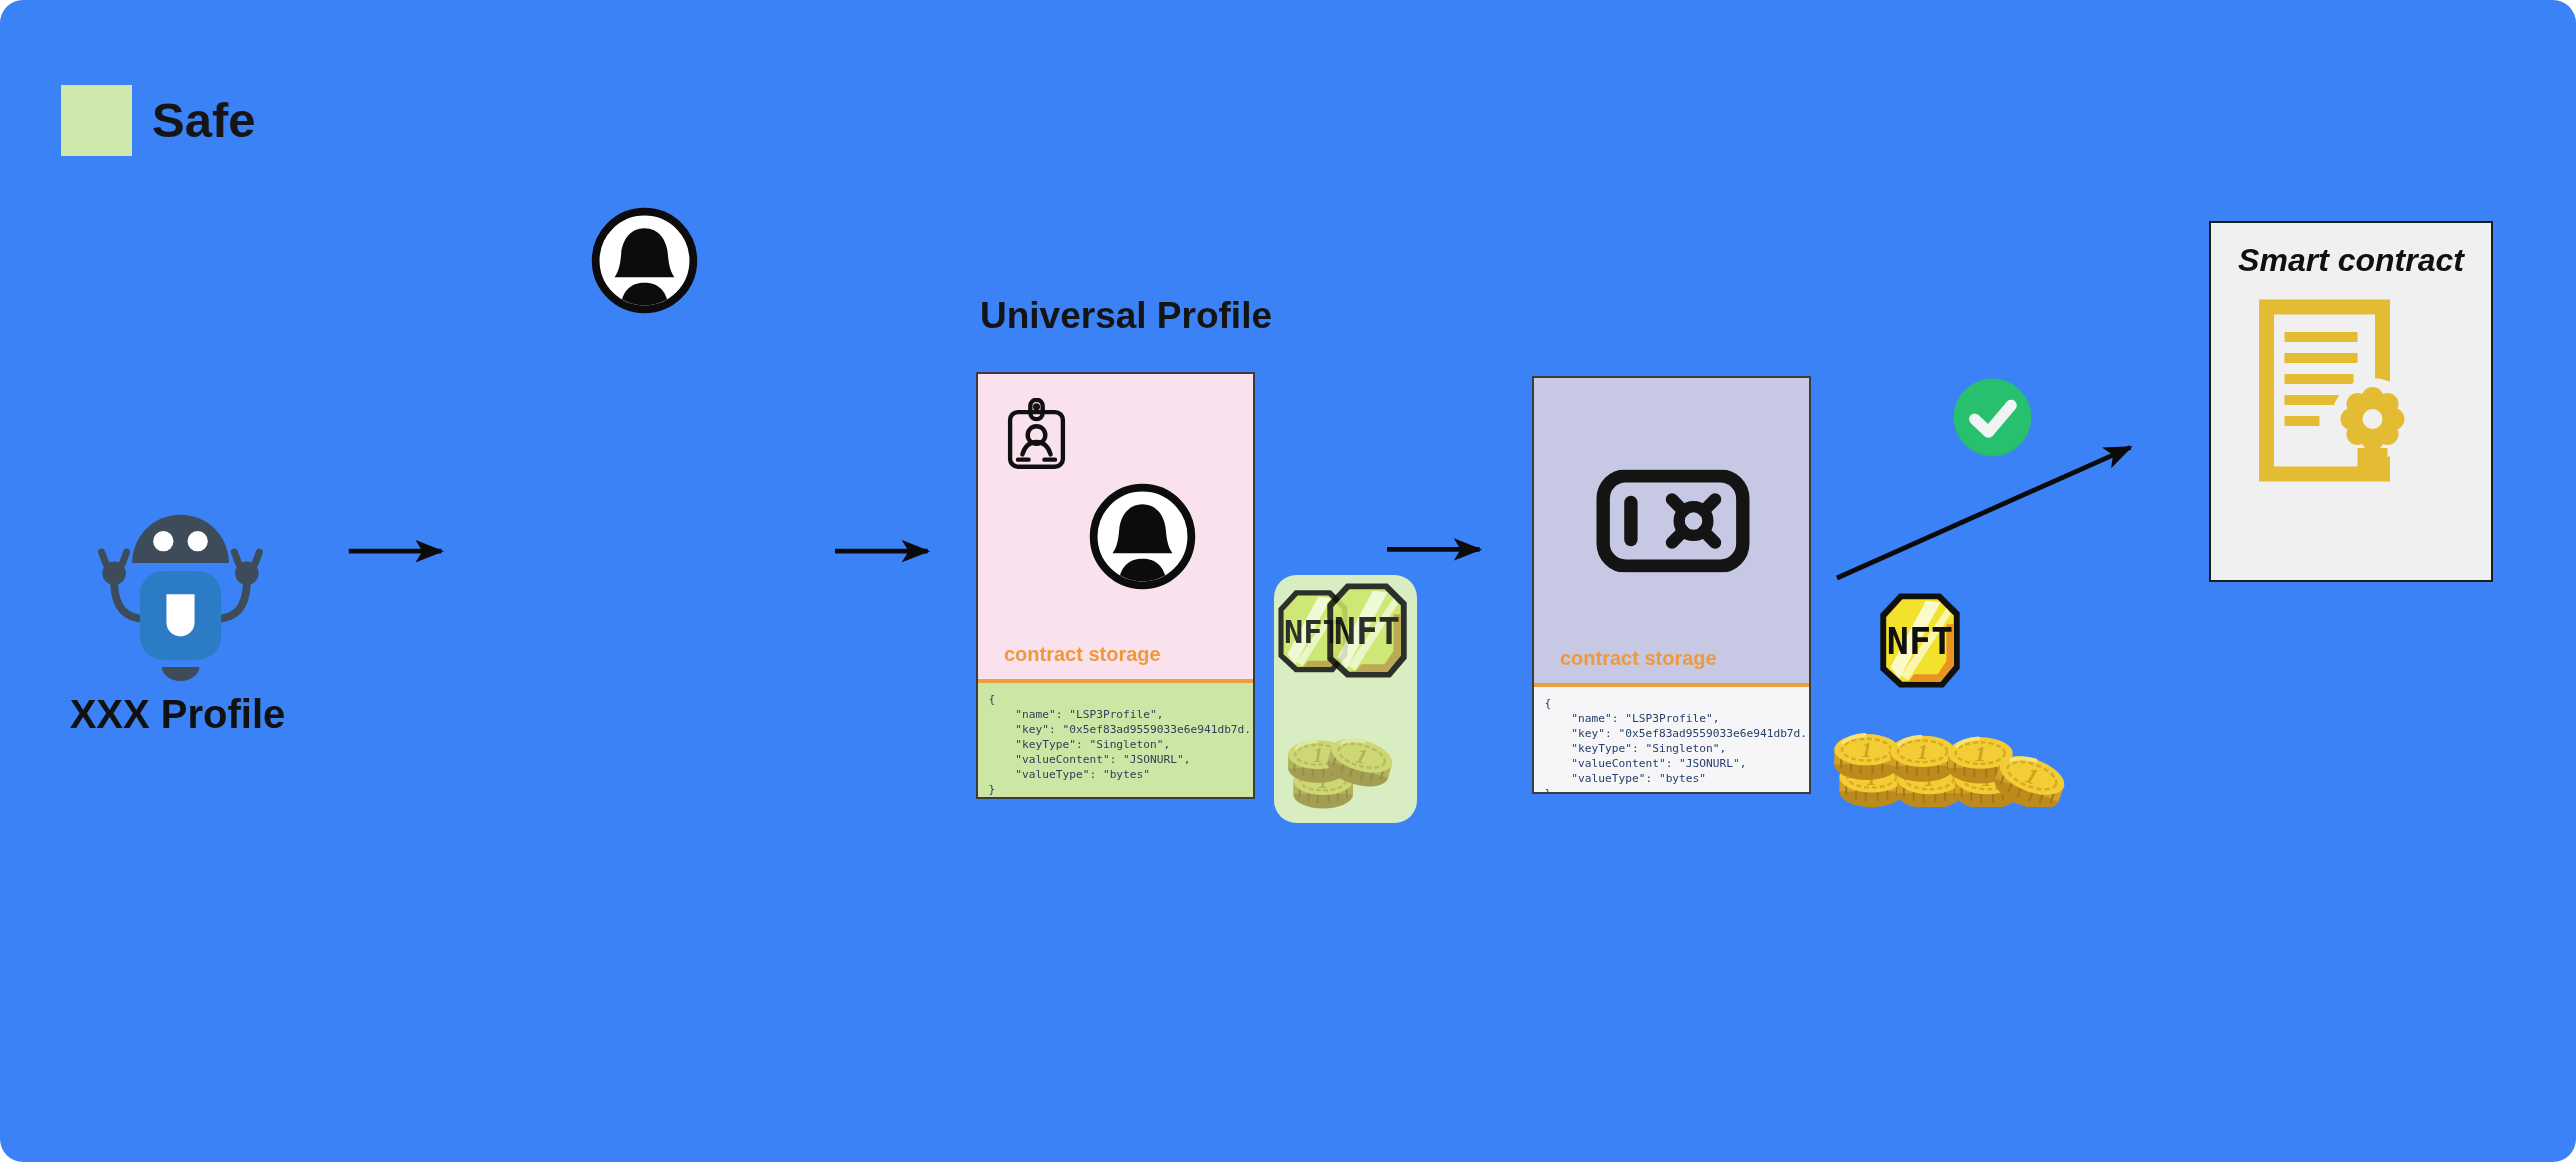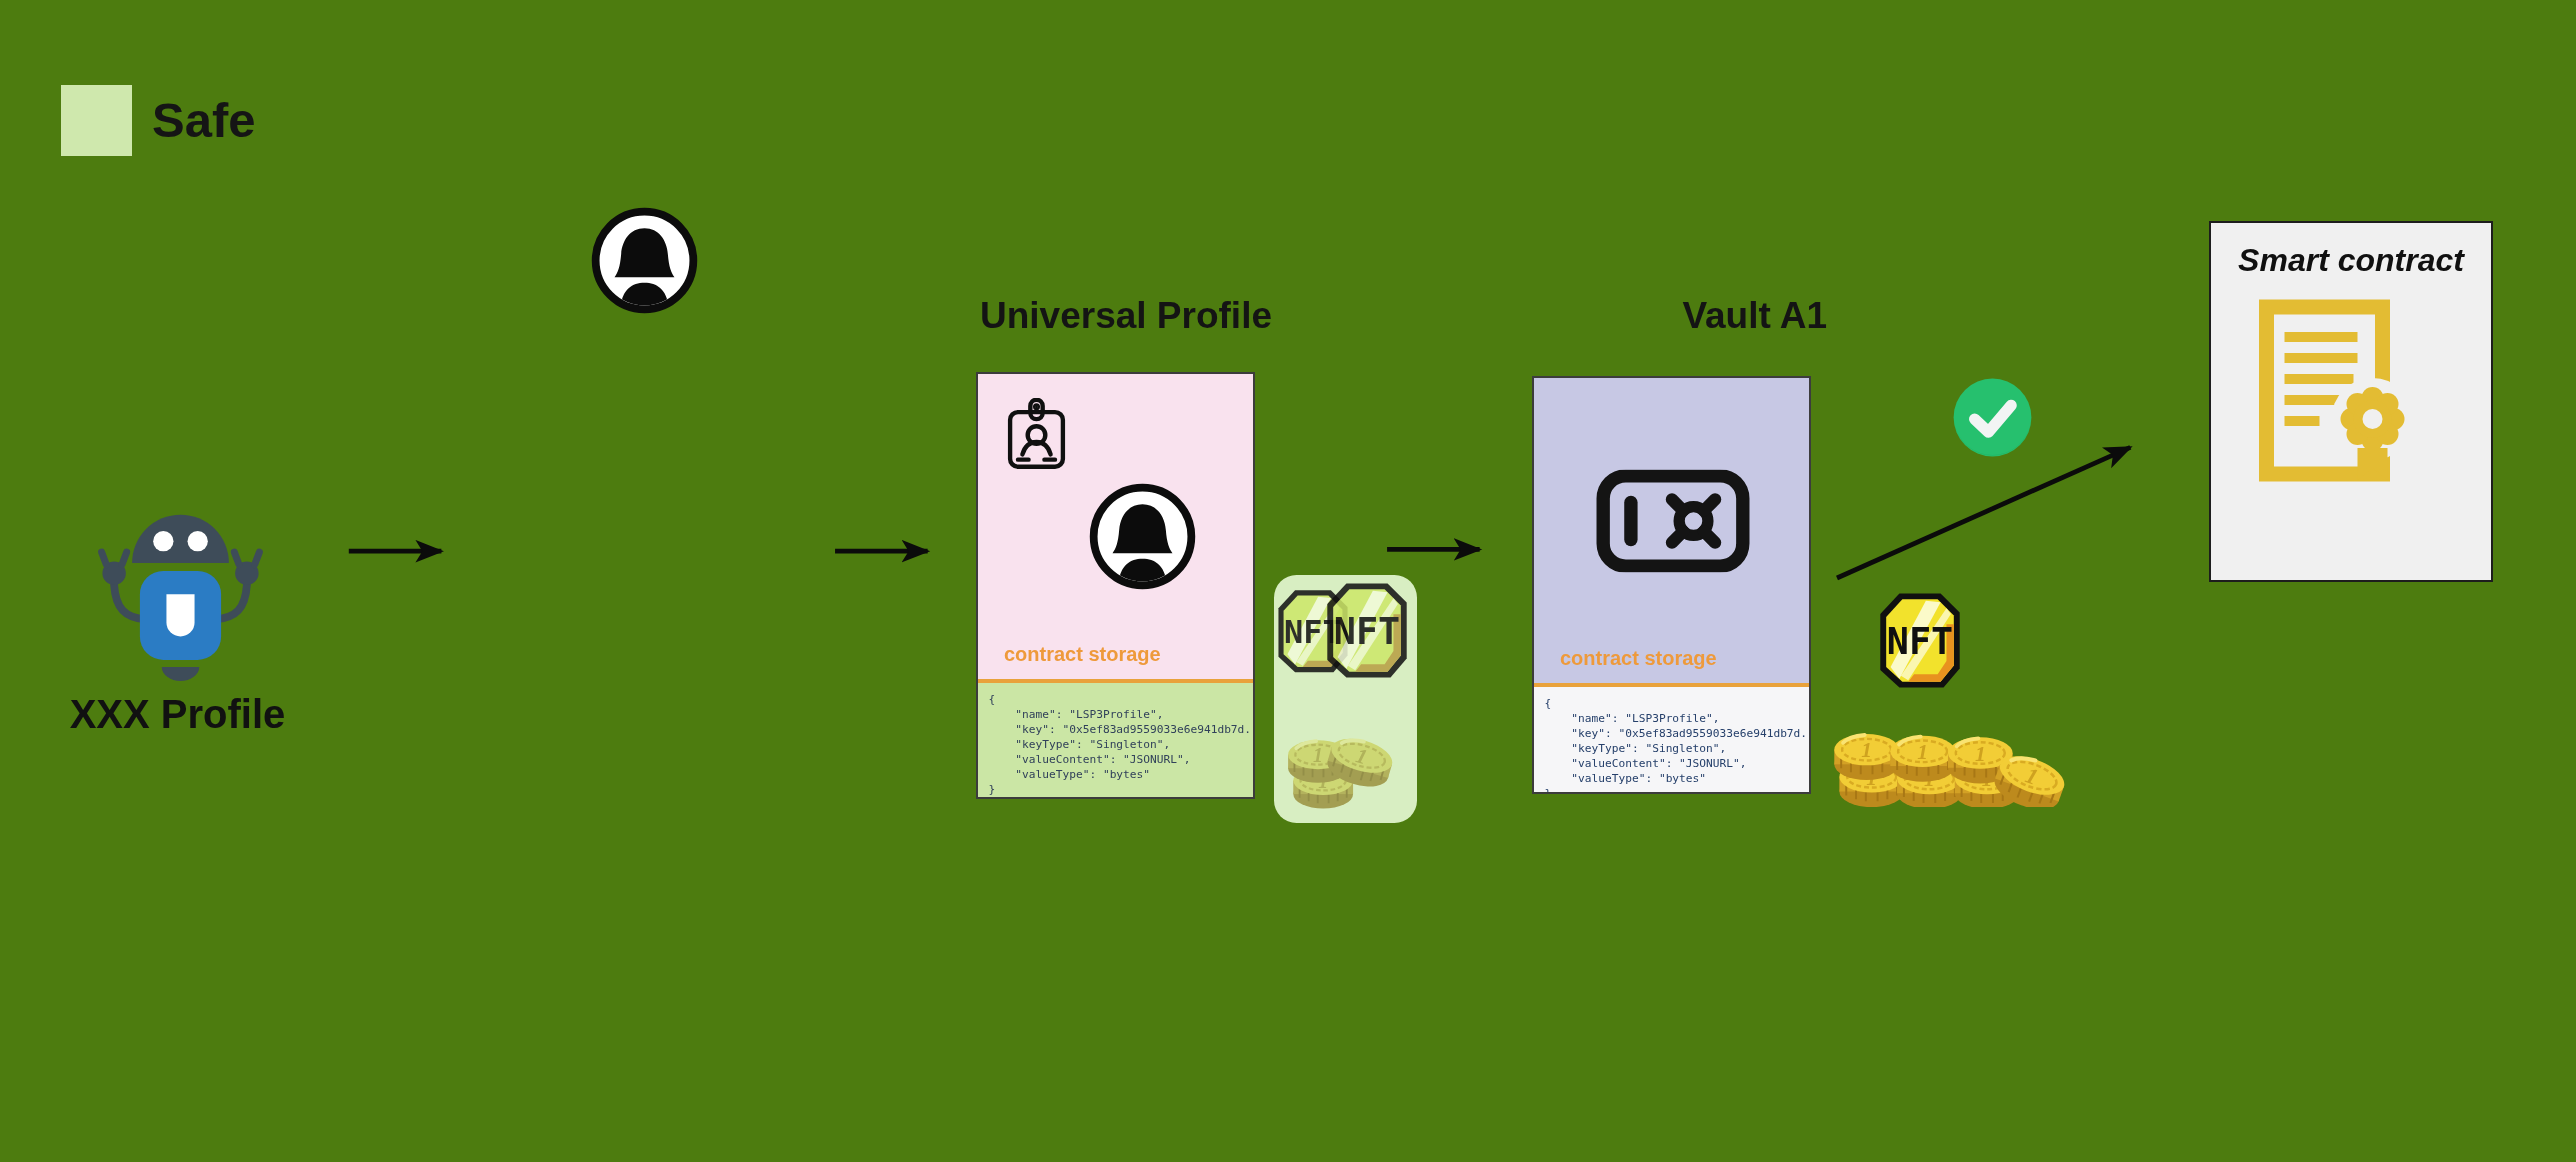--- a/index.html
+++ b/index.html
@@ -1,17 +1,17 @@
 <!DOCTYPE html>
 <html style="font-size:14px"><head>
 <meta charset="utf-8">
 <style>
   html,body{margin:0;padding:0;background:#fff;}
-  .canvas{position:relative;width:2576px;height:1162px;background:#4d7c0f;overflow:hidden;
-          font-family:"Liberation Sans",sans-serif;color:#171717;}
+  .canvas{position:relative;width:2576px;height:1162px;background:#3b82f6;overflow:hidden;
+          font-family:"Liberation Sans",sans-serif;color:#171717;border-radius:23px;}
   .abs{position:absolute;}
 
   
   .legend-swatch{left:61px;top:85px;width:71px;height:71px;background:#cfe8ad;}
   .legend-label{left:152px;top:85px;height:71px;line-height:71px;font-size:49px;font-weight:bold;color:#151515;}
 
   
   .robot-wrap{left:54px;top:485px;width:253px;height:203px;}
   .protocol-label{left:26px;top:692px;width:303px;text-align:center;font-size:40px;font-weight:bold;color:#111;}
 
@@ -267,21 +267,20 @@
       <svg width="100%" height="100%" viewBox="0 0 150 130">
         <use href="#sym-coin" x="14" y="66" width="76" height="61"></use>
         <use href="#sym-coin" x="8" y="36" width="76" height="61"></use>
         <g transform="translate(66,26) rotate(16)">
             <use href="#sym-coin" x="0" y="0" width="80" height="64"></use>
           </g>
       </svg>
     </div>
   </div>
 
-  <div class="abs node-title vault-title">Vault A1</div>
   <div class="abs node vault-box">
     <div class="abs vault-icon">
       <svg width="100%" height="100%" viewBox="0 0 150 100">
           <use href="#sym-vault"></use>
         </svg>
     </div>
     <div class="abs storage-label">contract storage</div>
     <div class="abs storage-divider"></div>
     <div class="abs code-block code-gray">
       <pre>{

